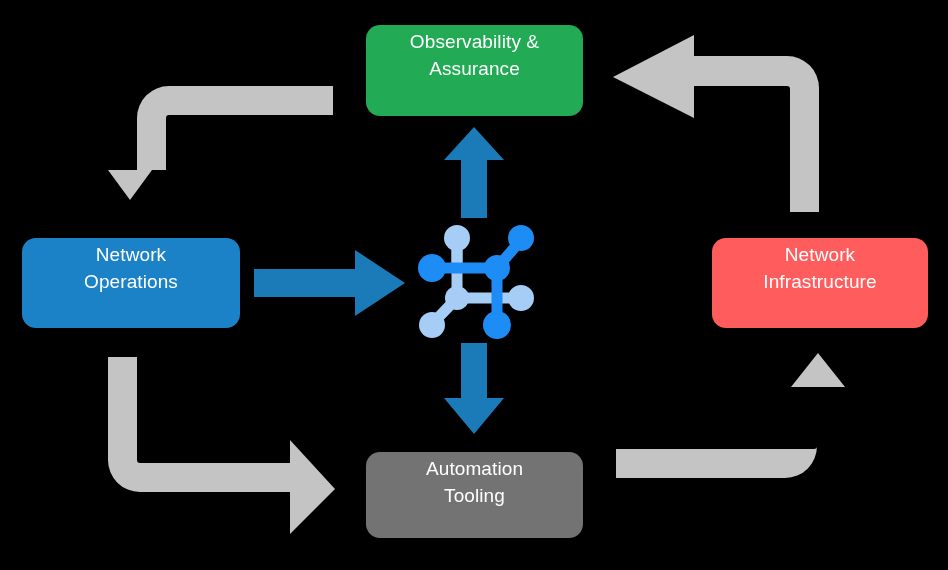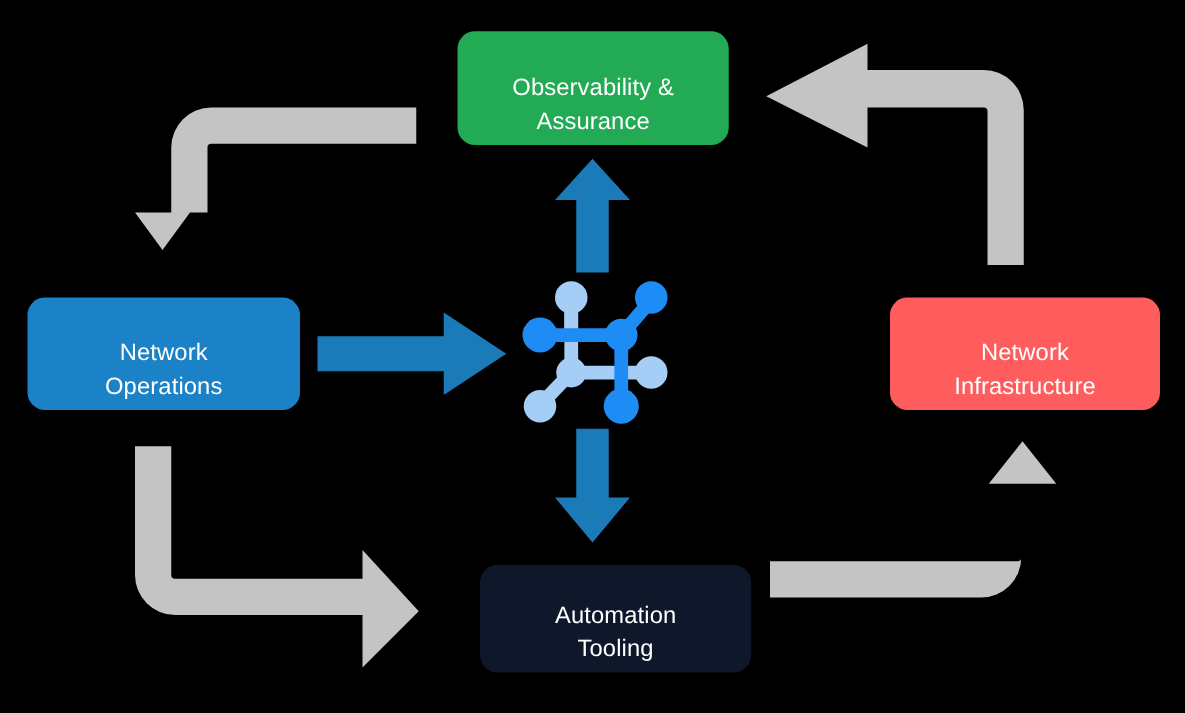--- a/index.html
+++ b/index.html
@@ -14,21 +14,21 @@
     height: 570px;
     background: #000000;
     overflow: hidden;
     font-family: "Liberation Sans", sans-serif;
   }
 
   
   .node {
     position: absolute;
     display: flex;
-    align-items: flex-end;
+    align-items: flex-start;
     justify-content: center;
     text-align: center;
     border-radius: 14px;
     color: #ffffff;
     font-size: 19px;
     line-height: 1.42;
     font-weight: 400;
     letter-spacing: 0.1px;
     box-sizing: border-box;
     padding: 4px 10px;
@@ -123,18 +123,18 @@
   <div class="node" id="node-operations" style="background:#1B82C8;">
     <span class="node-label">Network
 Operations</span>
   </div>
 
   <div class="node" id="node-infrastructure" style="background:#FF5D5D;">
     <span class="node-label">Network
 Infrastructure</span>
   </div>
 
-  <div class="node" id="node-automation" style="background:#0f172a;margin-left:18px;">
+  <div class="node" id="node-automation" style="background:#737373;">
     <span class="node-label">Automation
 Tooling</span>
   </div>
 
 </div>
 
 </body></html>

